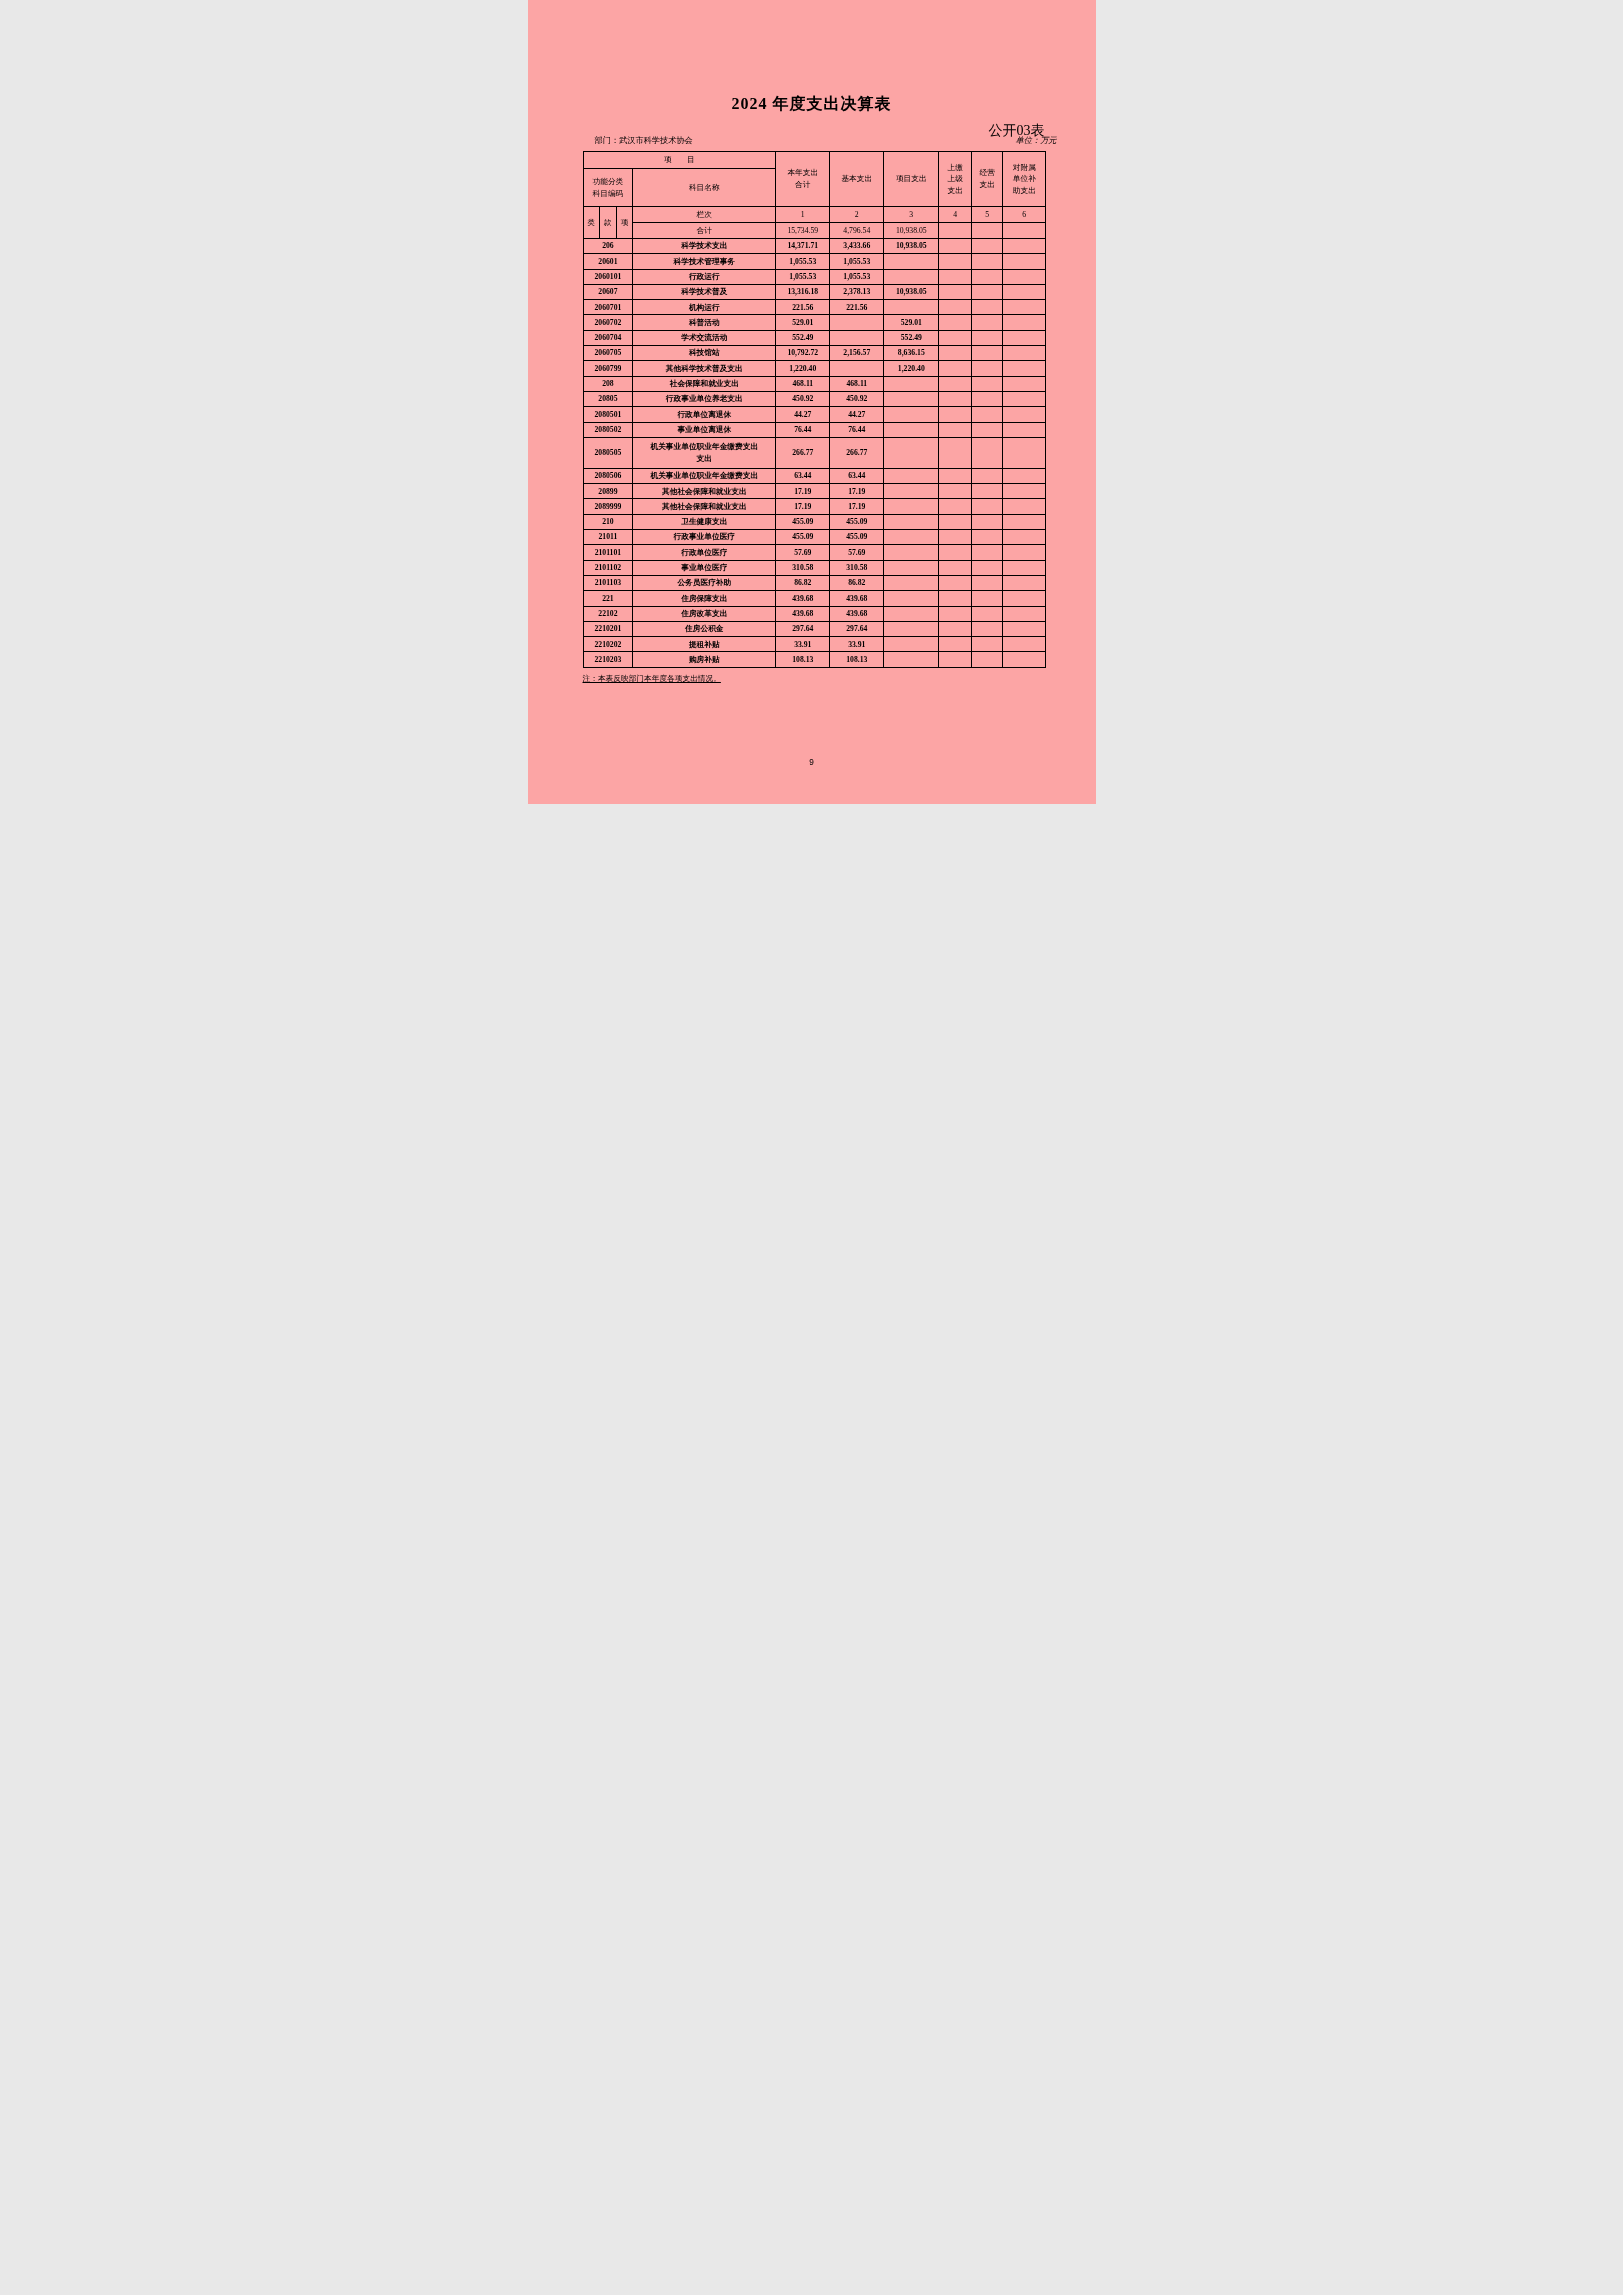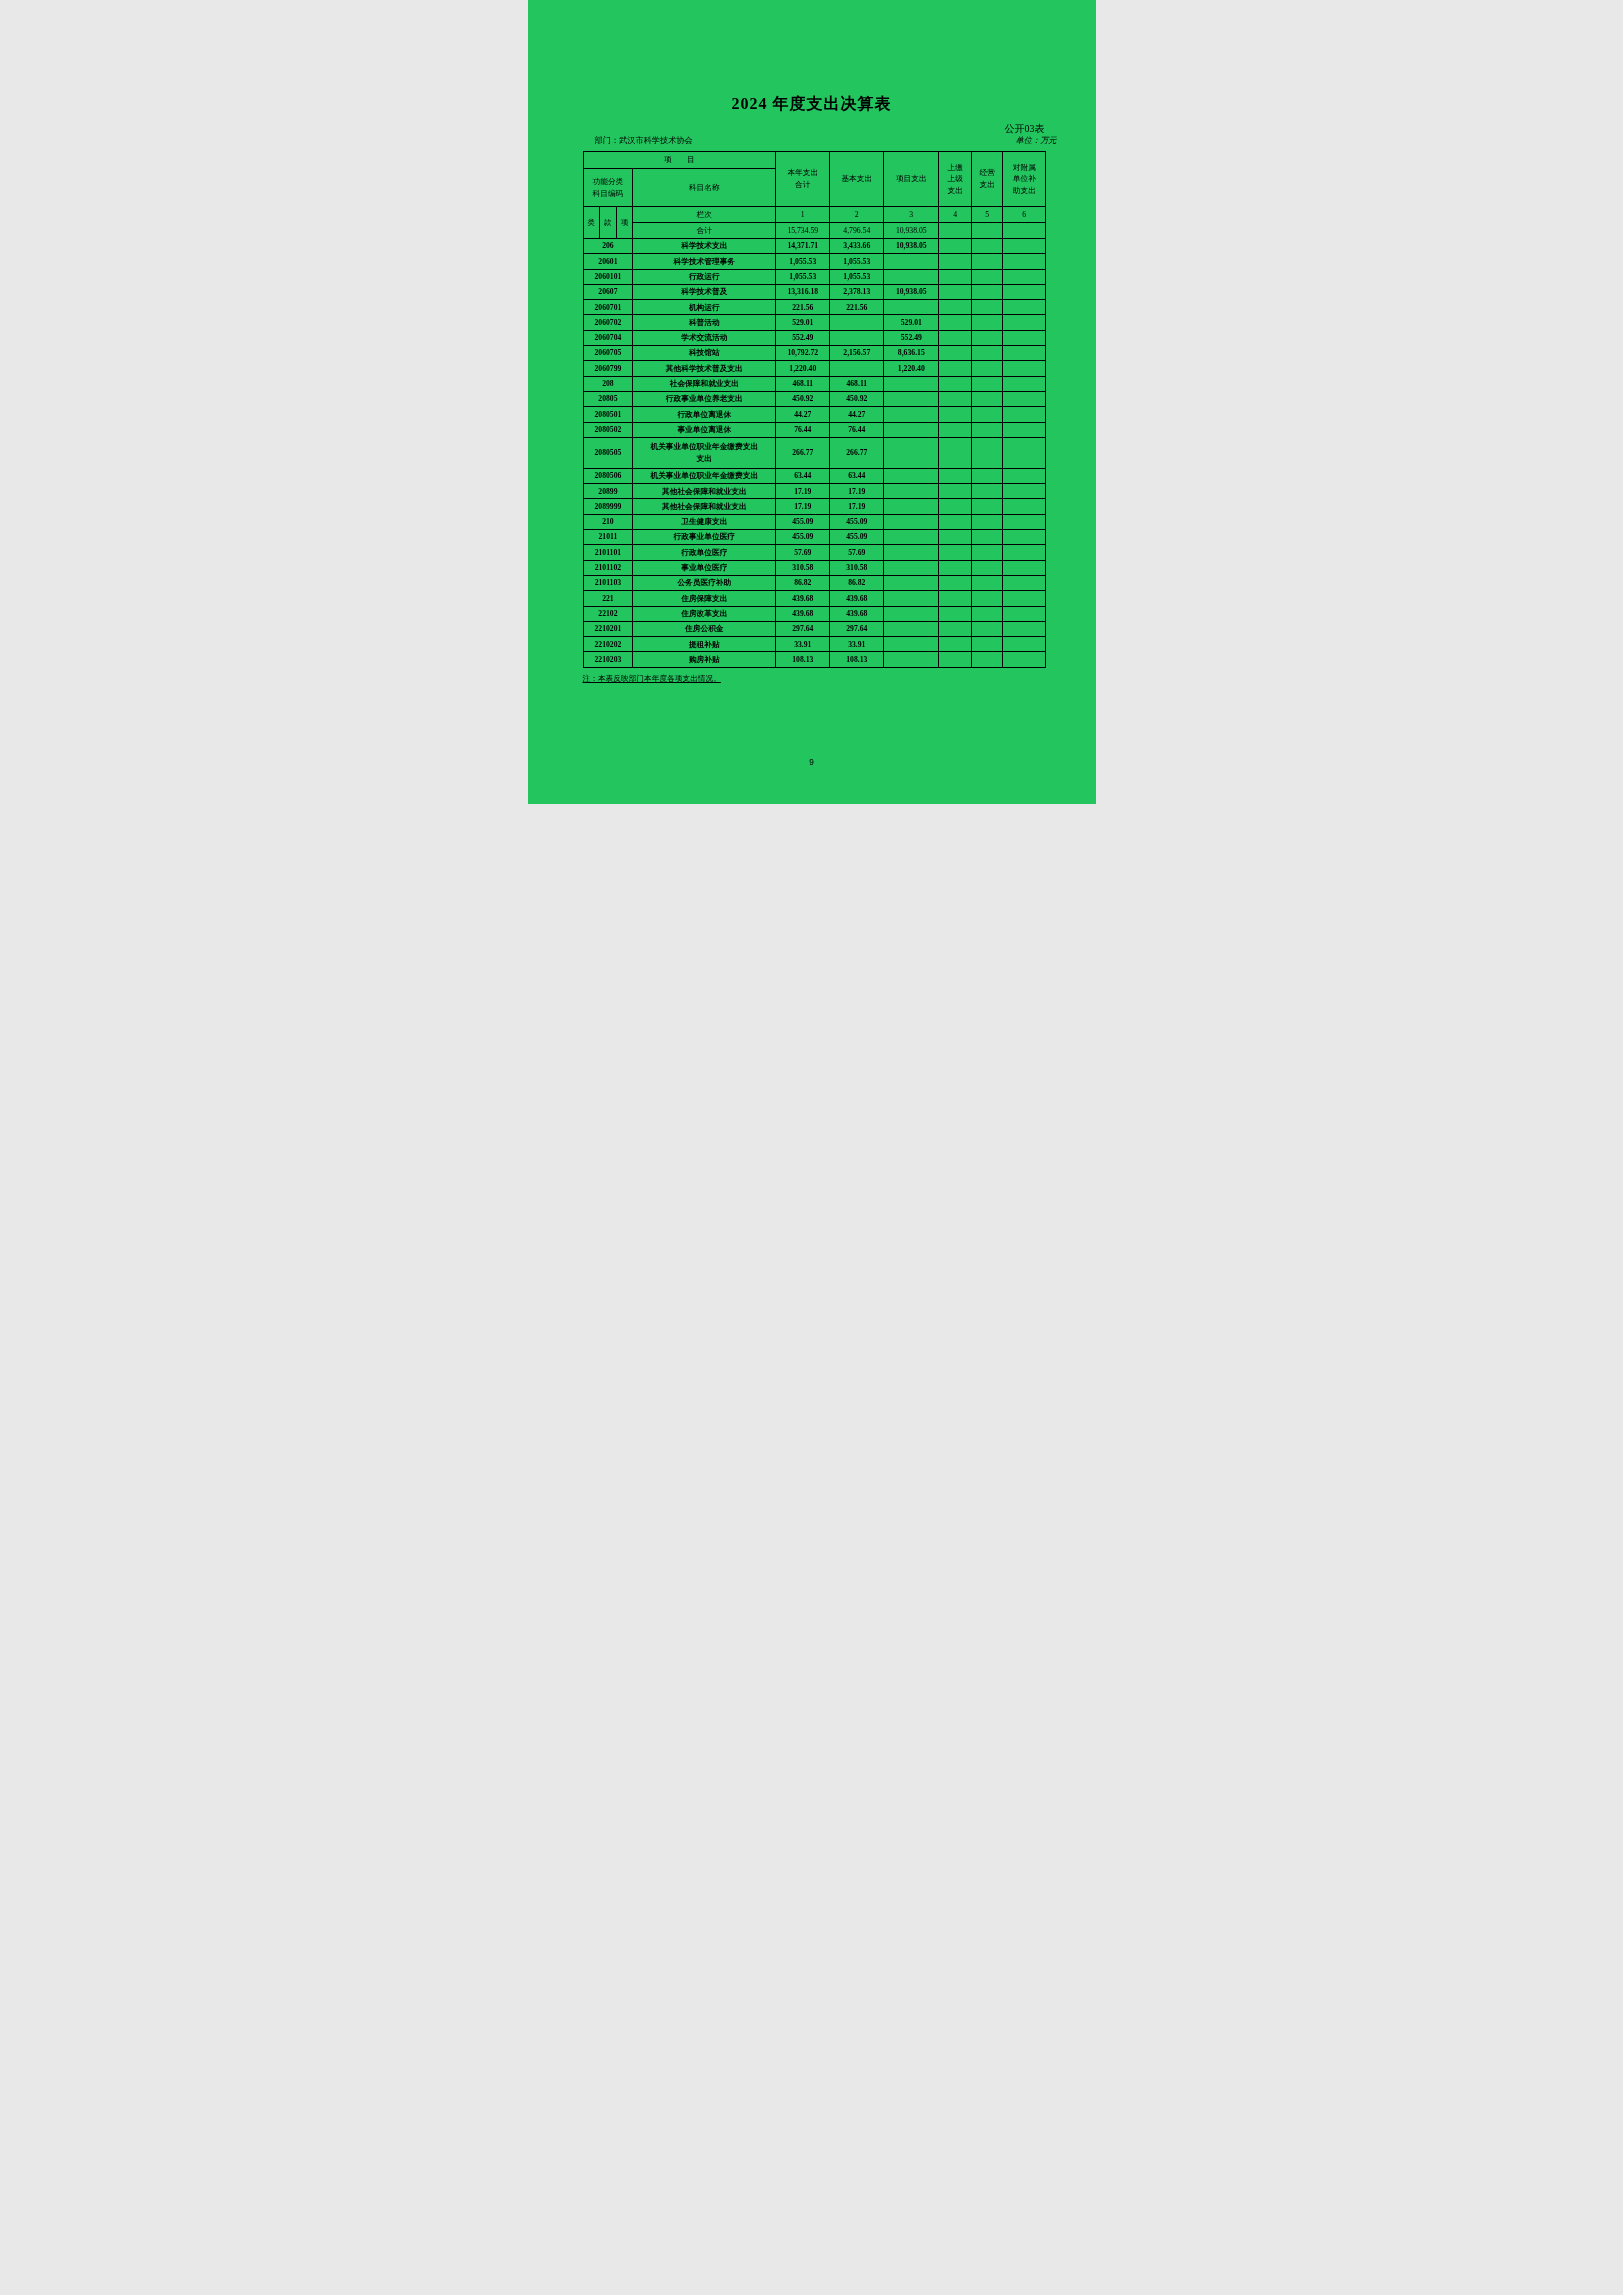--- a/index.html
+++ b/index.html
@@ -1,32 +1,32 @@
 <!DOCTYPE html>
 <html style="font-size:8.2px"><head>
 <meta charset="utf-8">
 <style>
   html,body { margin:0; padding:0; background:#e8e8e8; }
   .page {
     position:relative;
     width:568px; height:804px;
     margin:0 auto;
-    background:#22c55e;
+    background:#fca5a5;
     font-family:"Liberation Serif","DejaVu Serif",serif;
     color:#000;
     overflow:hidden;
   }
   .doc-title {
     position:absolute; top:94px; left:0; width:100%;
     text-align:center;
     font-size:16px; font-weight:bold; letter-spacing:1px;
   }
   .public-label {
     position:absolute; top:122px; left:55px; width:462px;
-    text-align:right; font-size:10px;
+    text-align:right; font-size:14px;
   }
   .meta-row {
     position:absolute; top:135px; left:67px; width:462px;
     font-size:8.2px;
   }
   .meta-row .dept { float:left; }
   .meta-row .unit { float:right;font-style:italic; }
   table.fin {
     position:absolute; top:151px; left:55px;
     width:462px;

